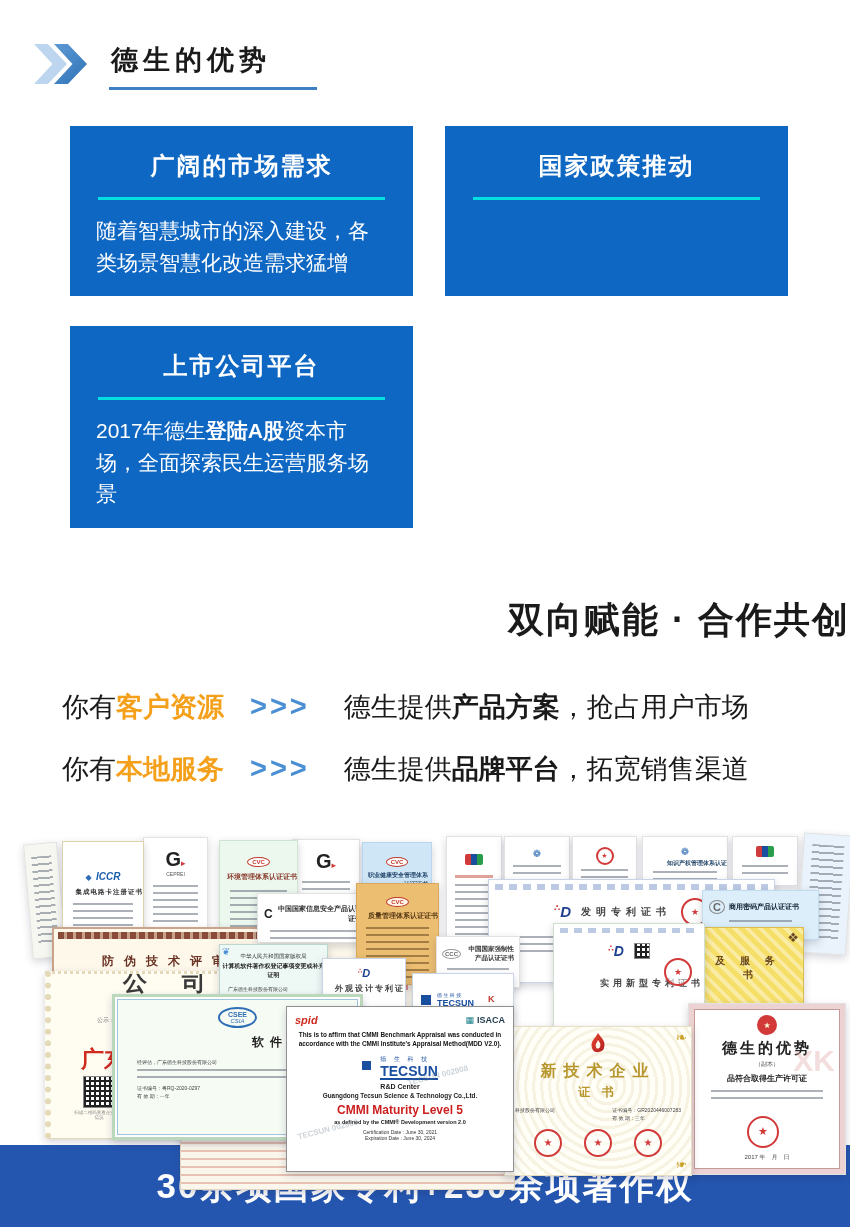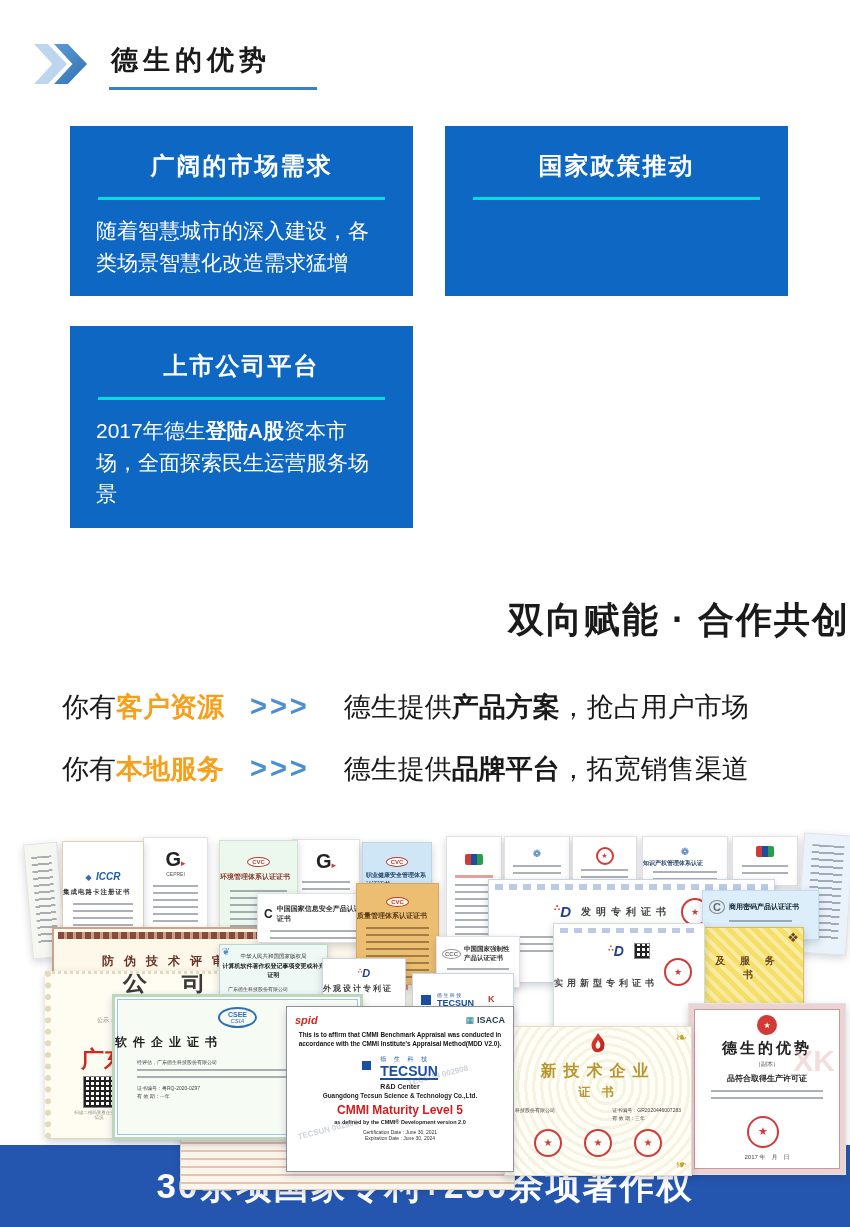--- a/index.html
+++ b/index.html
@@ -26,21 +26,21 @@
   .coop-rows{margin:44px 40px 0 62px;}
   .crow{display:flex;align-items:center;margin-bottom:26px;font-size:27px;white-space:nowrap;}
   .crow .hl{color:#f5a01b;font-weight:bold;}
   .crow .arw{color:#4a8fd3;font-weight:900;font-size:29px;letter-spacing:3px;margin:0 34px 0 26px;}
   .crow .seg span{font-size:27px;}
 
   
   .collage{position:relative;width:850px;height:357px;margin-top:46px;background:#fff;}
   .cert{position:absolute;background:#fff;border:1px solid #e2e2e2;box-shadow:0 3px 8px rgba(40,40,70,.20);box-sizing:border-box;overflow:hidden;}
   .lines{margin:4px 6px;background:repeating-linear-gradient(to bottom,rgba(90,100,115,.5) 0 2px,transparent 2px 7px);}
-  .ct{display:block;text-align:left;color:#333;font-weight:bold;}
+  .ct{display:block;text-align:right;color:#333;font-weight:bold;}
   .t45{font-size:4.5px;} .t5{font-size:5px;} .t55{font-size:5.5px;} .t6{font-size:6px;} .t65{font-size:6.5px;}
   .t7{font-size:7px;} .t8{font-size:8px;} .t9{font-size:9px;} .t10{font-size:10px;} .t12{font-size:12px;}
   .cvc{display:inline-block;border:1px solid #c0392b;border-radius:50%;color:#c0392b;font-size:6px;font-weight:bold;padding:1px 4px;background:#fff;}
   .flower{color:#2f6db5;font-size:10px;}
   .stripes3{display:inline-block;width:18px;height:11px;background:linear-gradient(90deg,#d03a3a 0 34%,#1a4fa0 34% 67%,#2a9d4a 67%);border-radius:2px;}
   .seal{display:flex;align-items:center;justify-content:center;border:2px solid #d23a3a;border-radius:50%;color:#d23a3a;background:rgba(255,255,255,.5);}
   .qr{background-color:#fff;border:1px solid #888;background-image:repeating-linear-gradient(90deg,#222 0 2px,transparent 2px 5px),repeating-linear-gradient(0deg,#222 0 2px,transparent 2px 5px);}
   .patlogo{font-weight:bold;font-style:italic;color:#1e3f8f;}
   .patlogo i{font-style:normal;color:#d23a3a;font-size:60%;vertical-align:top;}
   .wm{position:absolute;color:rgba(110,125,140,.35);transform:rotate(-14deg);font-weight:bold;white-space:nowrap;}

